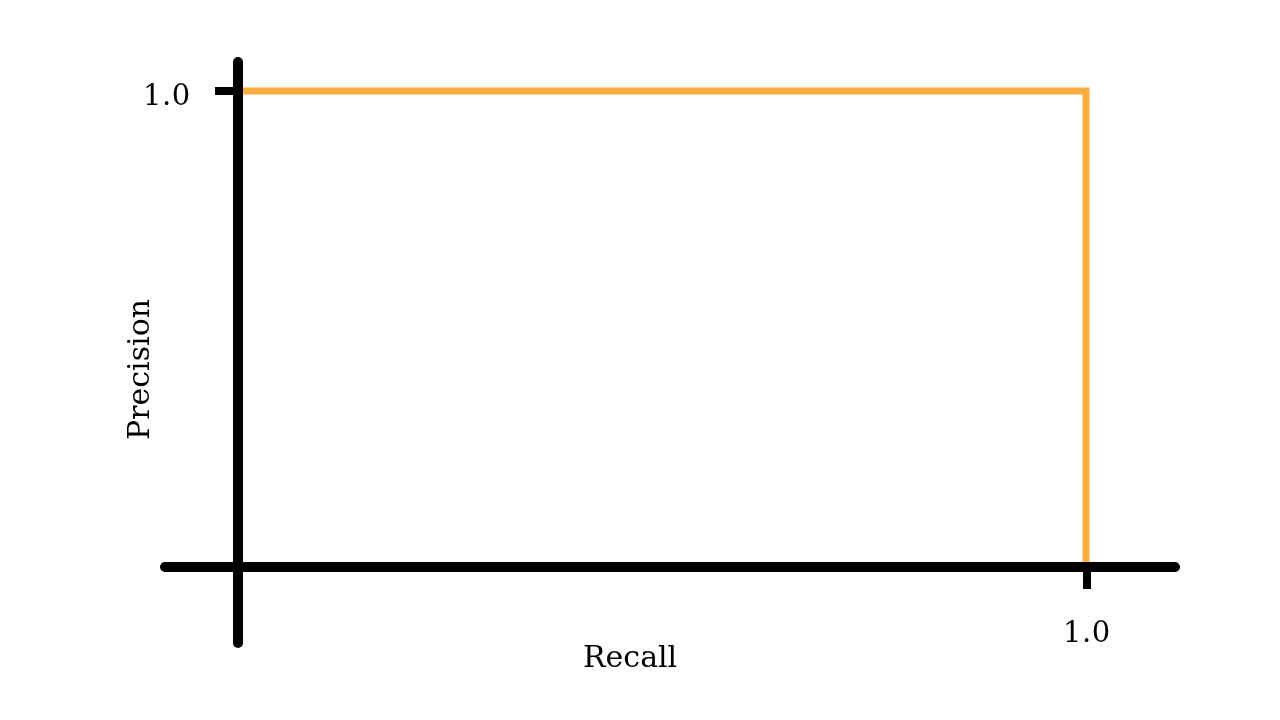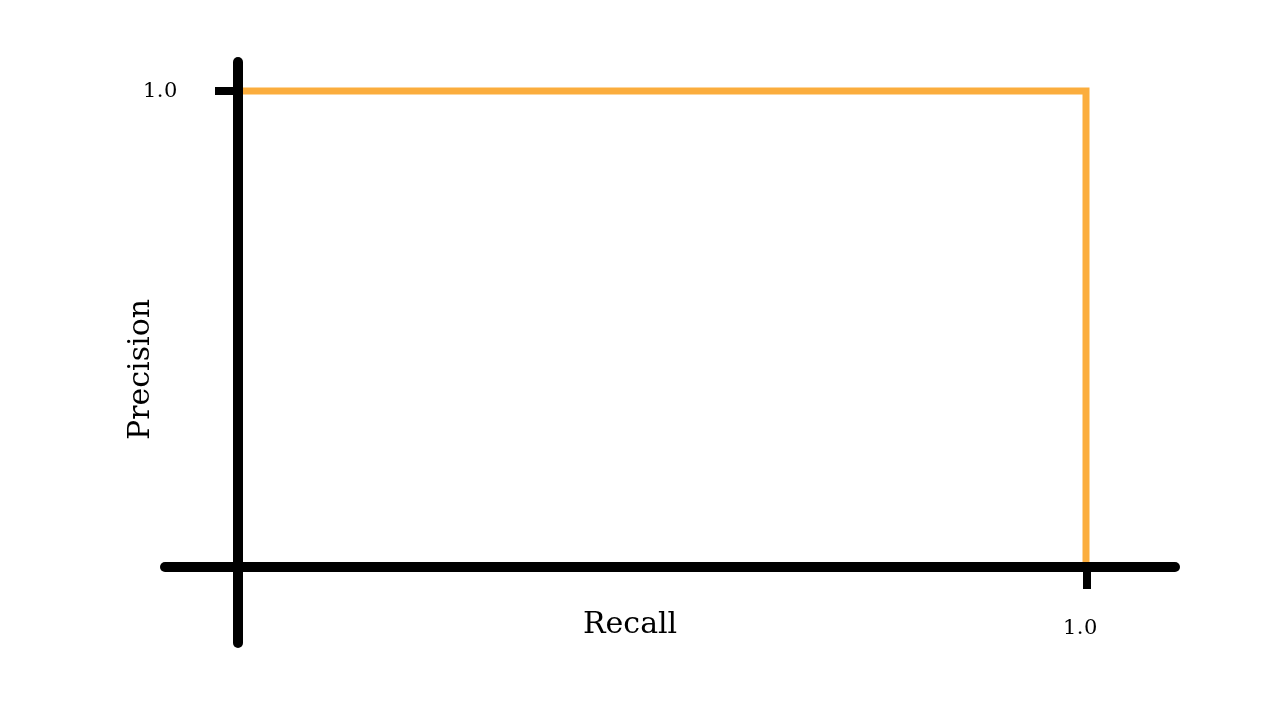--- a/index.html
+++ b/index.html
@@ -24,41 +24,41 @@
     position: absolute;
     left: 0;
     top: 0;
     width: 1280px;
     height: 720px;
     display: block;
   }
   .tick-label {
     position: absolute;
     font-family: "DejaVu Serif", "Liberation Serif", serif;
-    font-size: 21px;
+    font-size: 29px;
     color: #000000;
     white-space: nowrap;
     letter-spacing: 0.5px;
   }
   .axis-label {
     position: absolute;
     font-family: "DejaVu Serif", "Liberation Serif", serif;
     font-size: 30px;
     color: #000000;
     white-space: nowrap;
   }
   #ylabel-precision {
     left: 0px;
     top: 0px;
     transform-origin: left top;
     transform: translate(121px, 440px) rotate(-90deg);
   }
   #xlabel-recall {
     left: 583px;
-    top: 605px;
+    top: 639px;
   }
   #ytick-label-0 {
     left: 143px;
     top: 78px;
   }
   #xtick-label-0 {
     left: 1063px;
     top: 615px;
   }
 </style>

